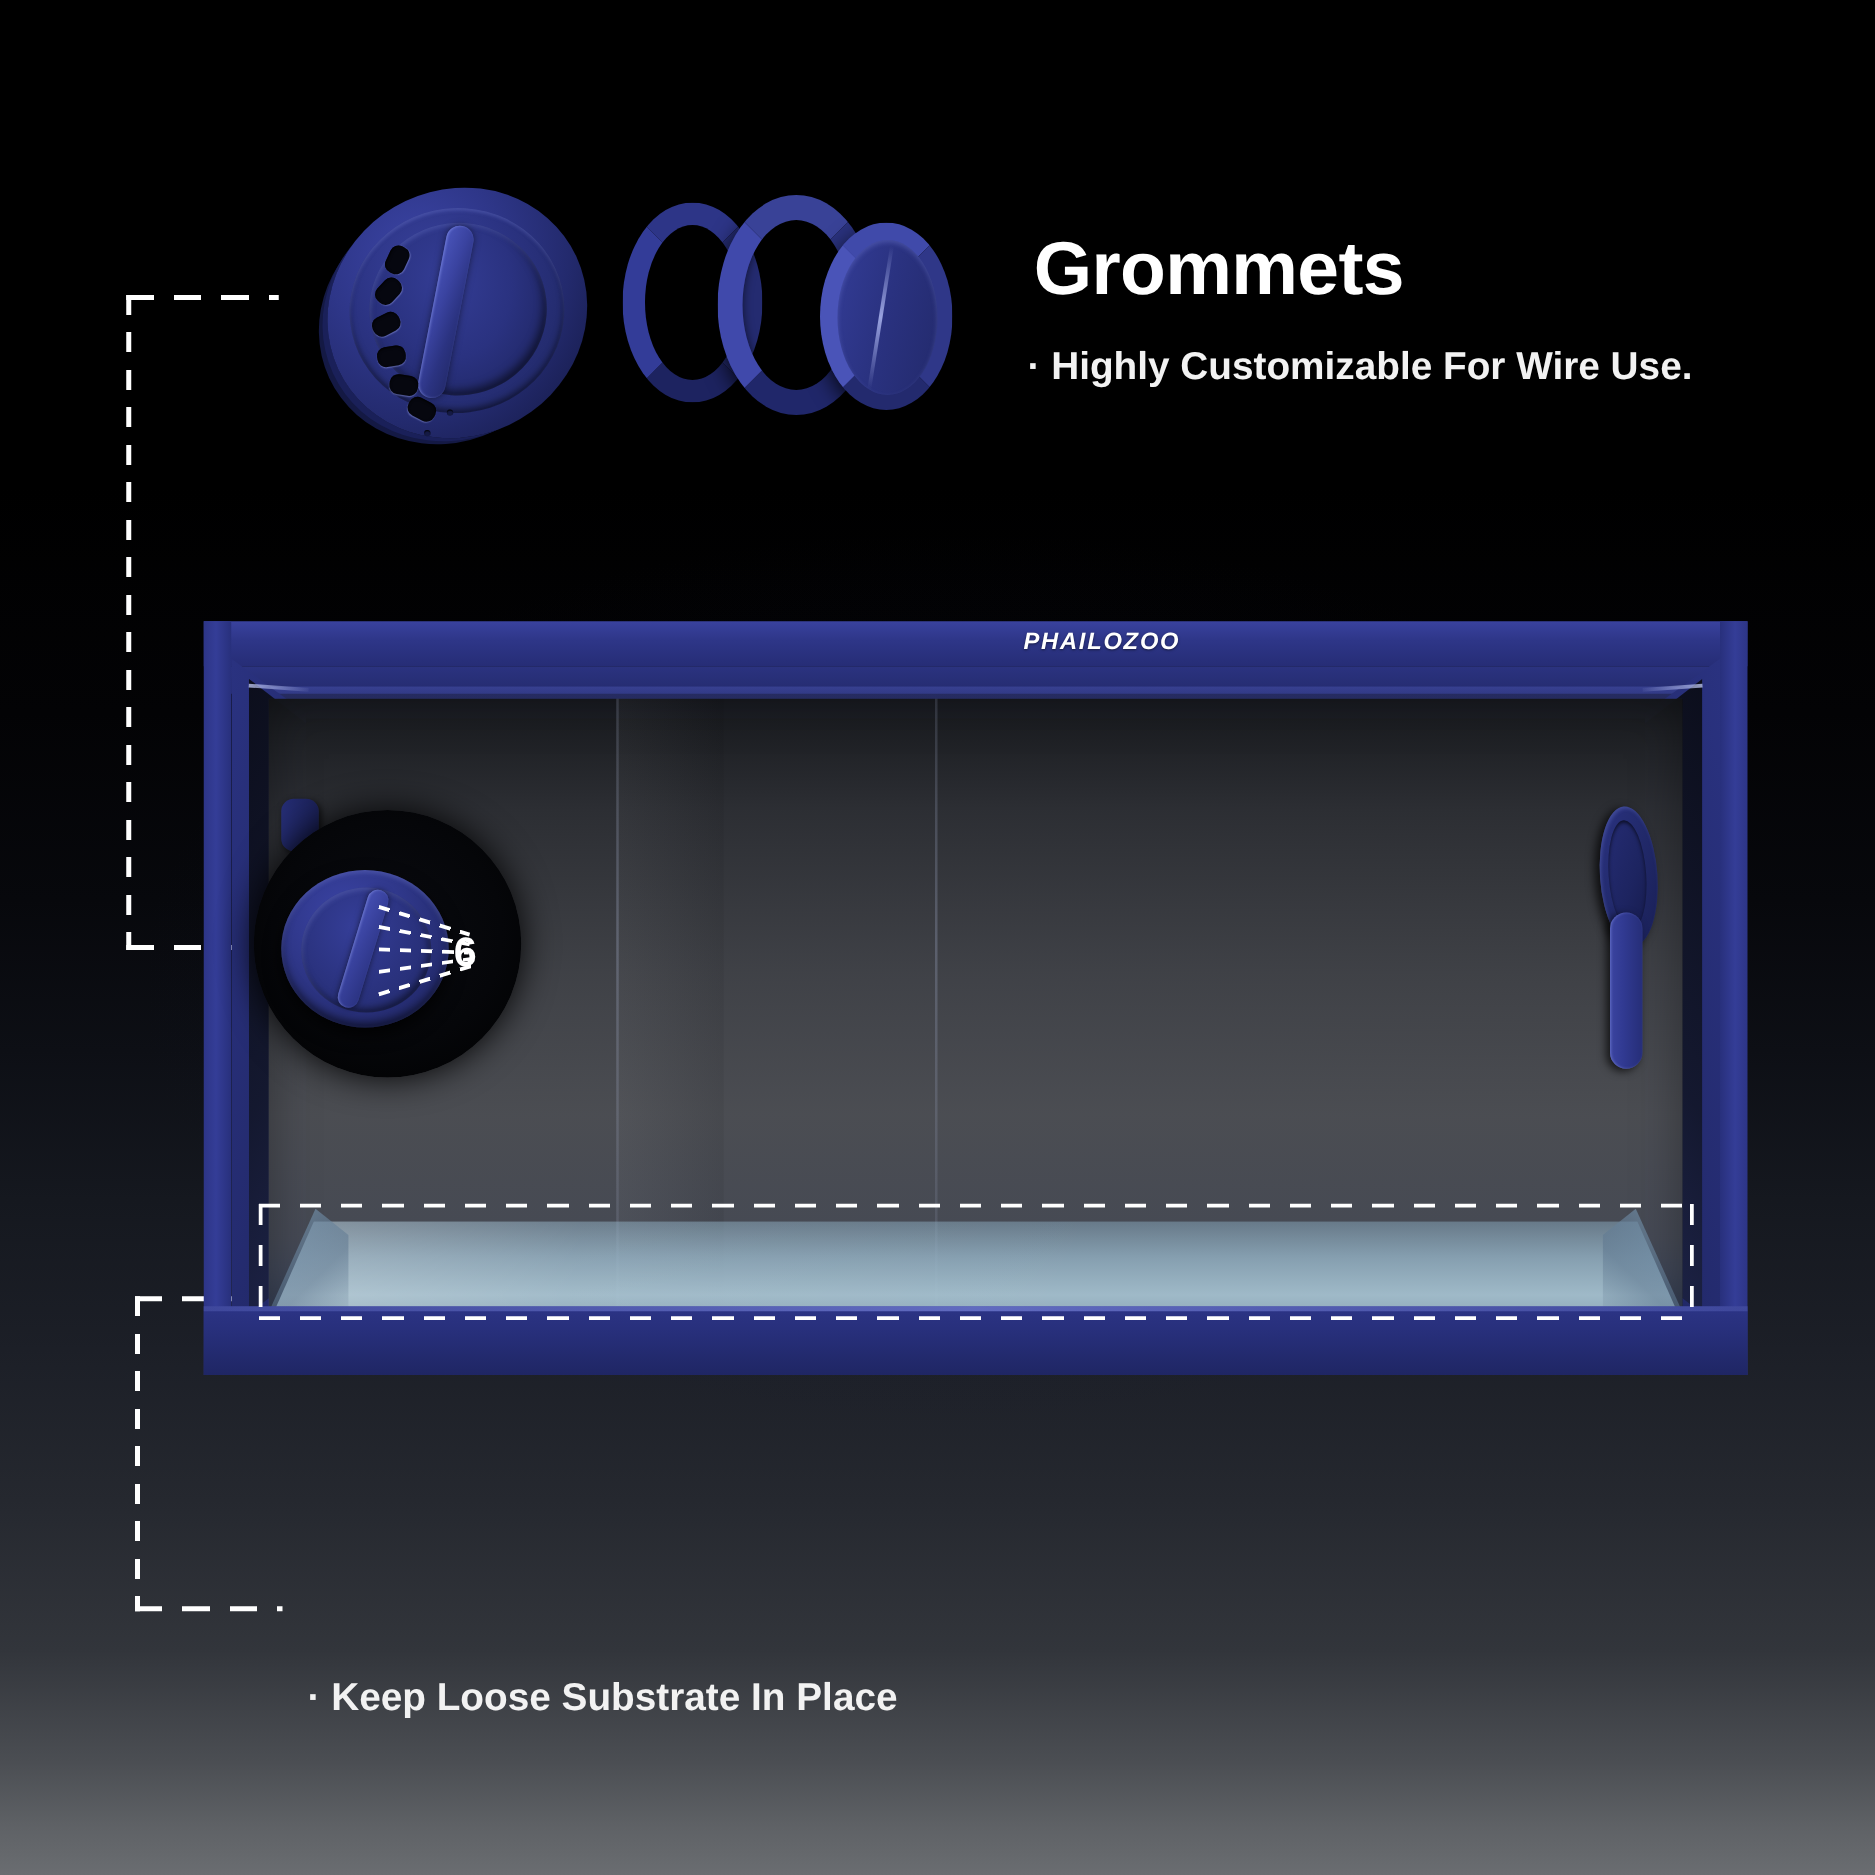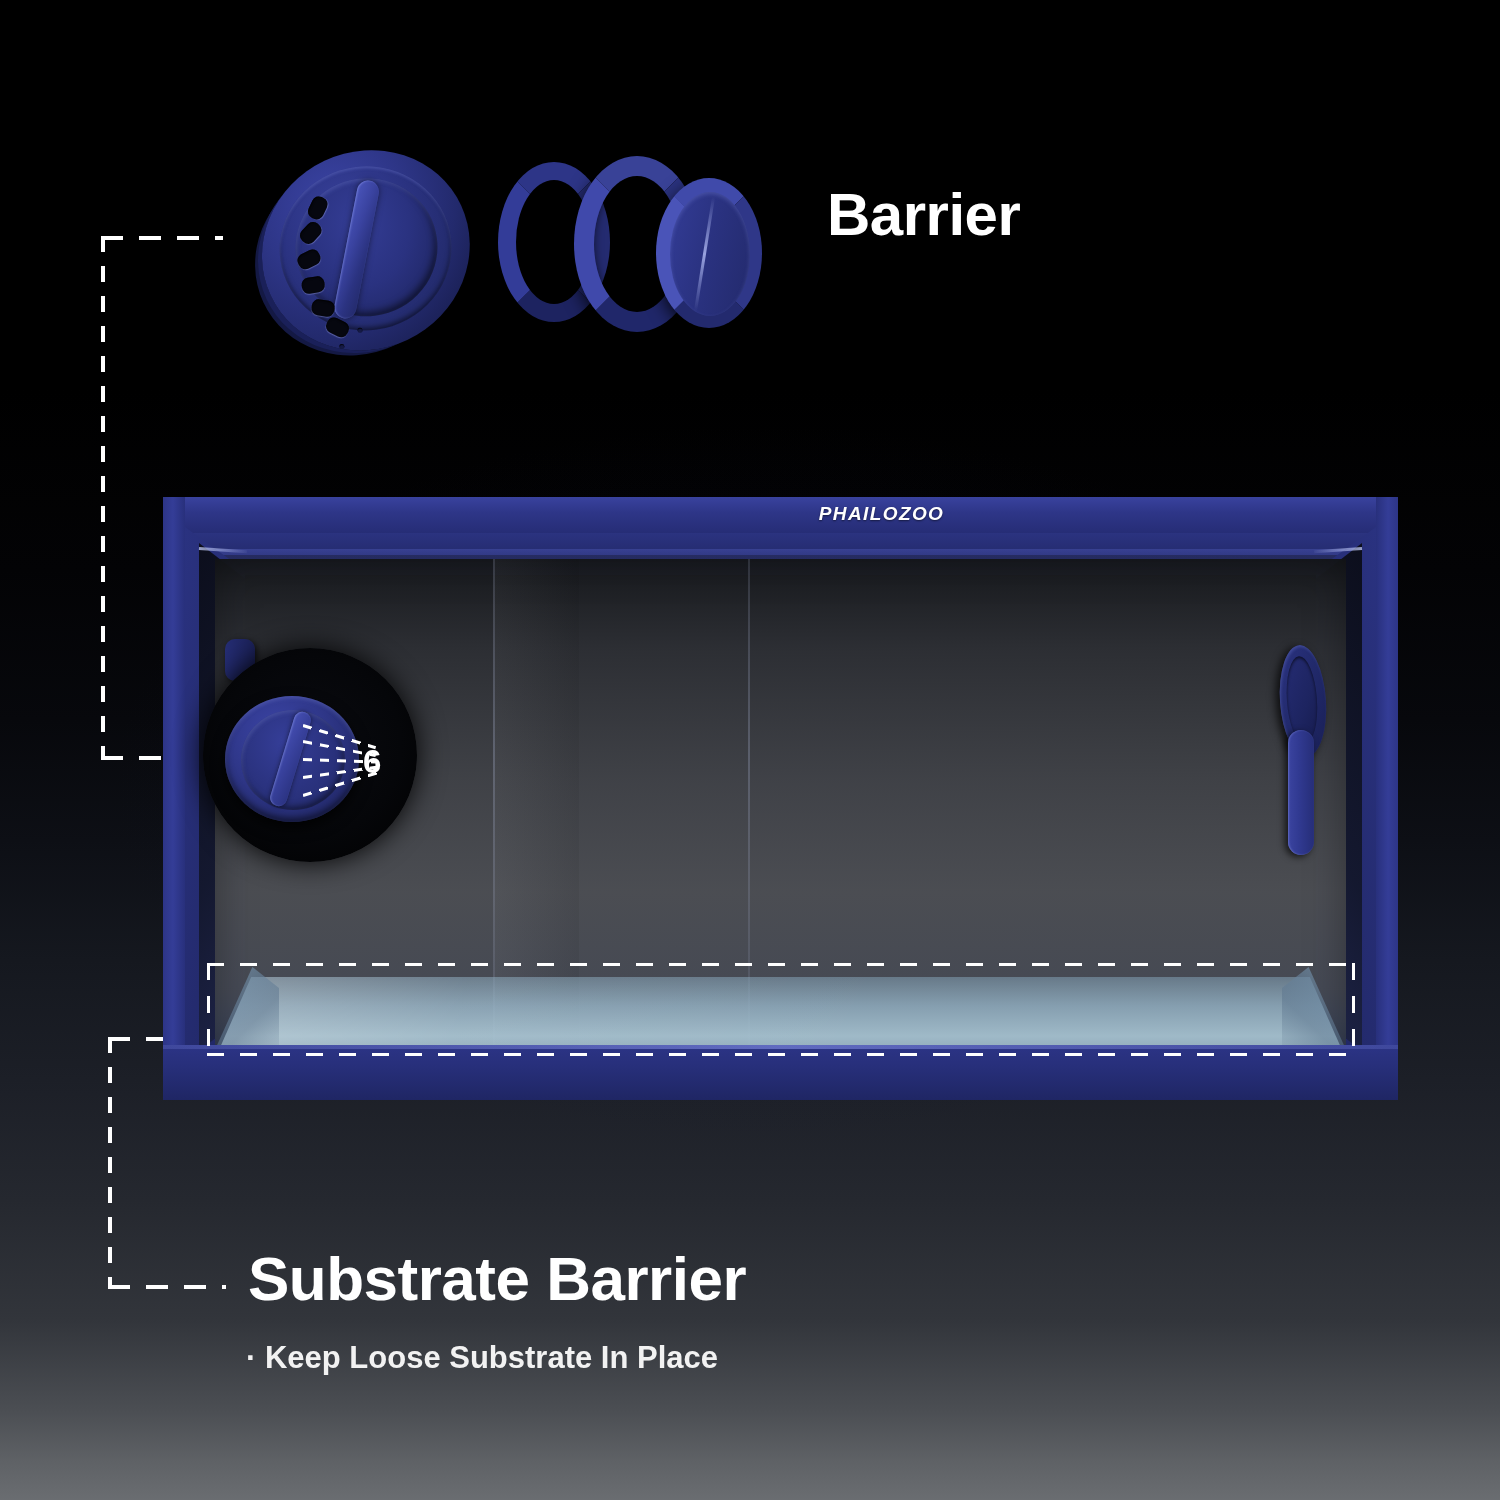--- a/index.html
+++ b/index.html
@@ -371,21 +371,22 @@
 
     <div class="rings">
       <div class="ring ring-a"></div>
       <div class="ring ring-b"></div>
       <div class="ring ring-c"></div>
       <div class="ring-c-fill"></div>
       <div class="ring-c-slit"></div>
     </div>
   </div>
 
-  <div class="headline" id="grommets-title">Barrier</div>
+  <div class="headline" id="grommets-title">Grommets</div>
+  <div class="subline" id="grommets-sub">· Highly Customizable For Wire Use.</div>
 
   <div class="dash-h-fine" style="left:101px; top:236px; width:122px;"></div>
   <div class="dash-v-fine" style="left:101px; top:236px; height:524px;"></div>
   <div class="dash-h-fine" style="left:101px; top:756px; width:126px;"></div>
 
   <div class="dash-h-fine" style="left:108px; top:1037px; width:118px;"></div>
   <div class="dash-v-fine" style="left:108px; top:1037px; height:252px;"></div>
   <div class="dash-h-fine" style="left:108px; top:1285px; width:118px;"></div>
 
   <div id="tank">
@@ -436,16 +437,15 @@
 
     <div class="lead" style="left:100px; top:76px;  width:76px; transform:rotate(17deg);"></div>
     <div class="lead" style="left:100px; top:92px;  width:74px; transform:rotate(11deg);"></div>
     <div class="lead" style="left:100px; top:110px; width:72px; transform:rotate(2deg);"></div>
     <div class="lead" style="left:100px; top:128px; width:74px; transform:rotate(-8deg);"></div>
     <div class="lead" style="left:100px; top:146px; width:78px; transform:rotate(-17deg);"></div>
 
     <div class="mag-number">6</div>
   </div>
 
-  <div class="headline" id="substrate-title">Substrate Barrier</div>
   <div class="subline" id="substrate-sub">· Keep Loose Substrate In Place</div>
 
 </div>
 
 </body></html>

